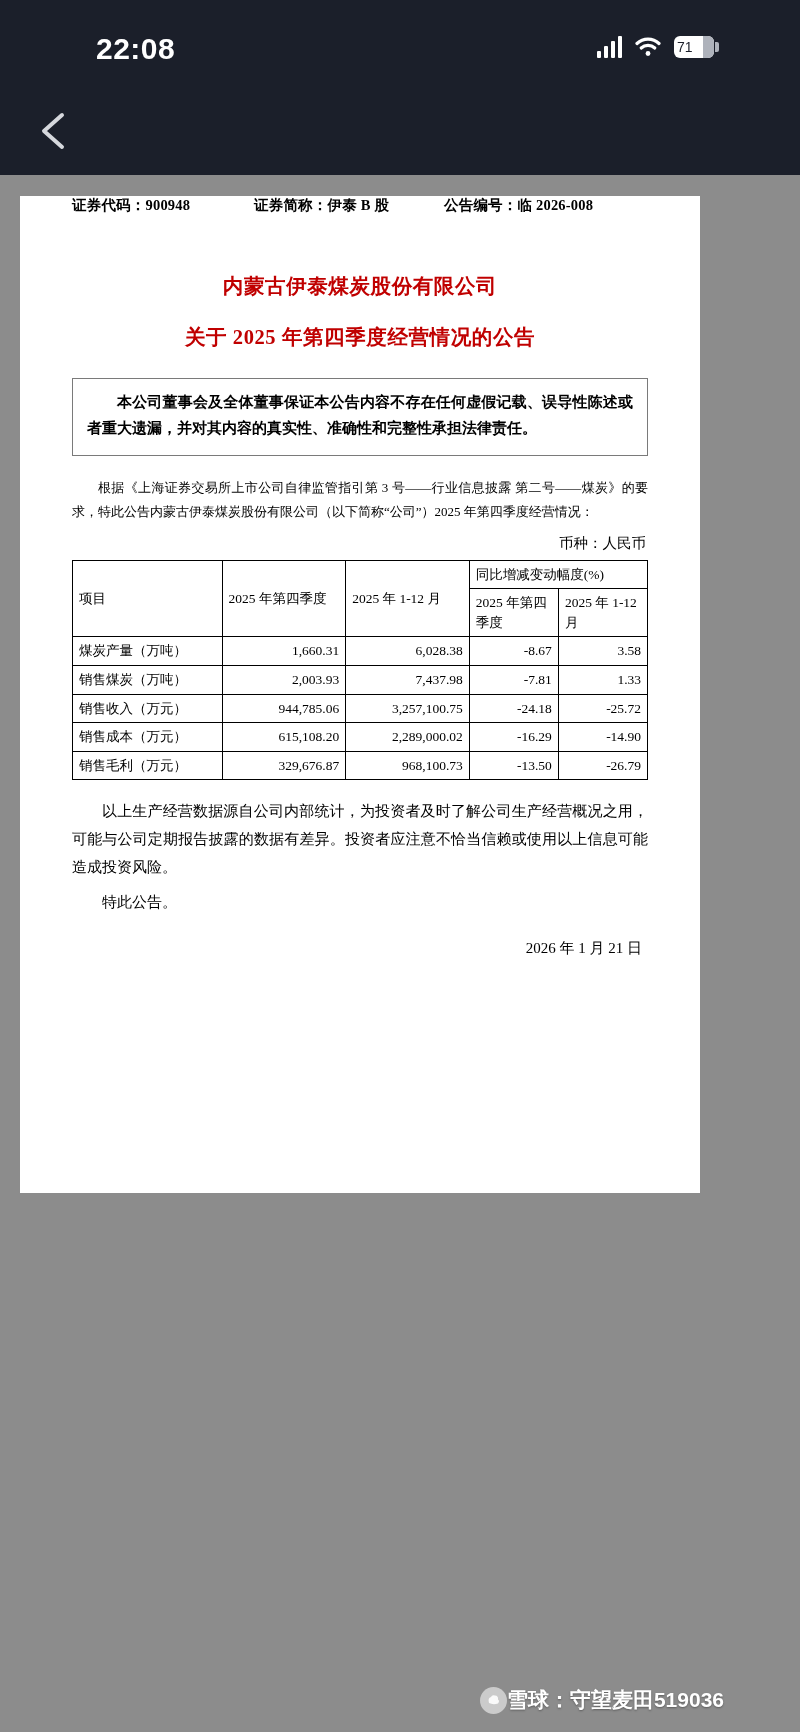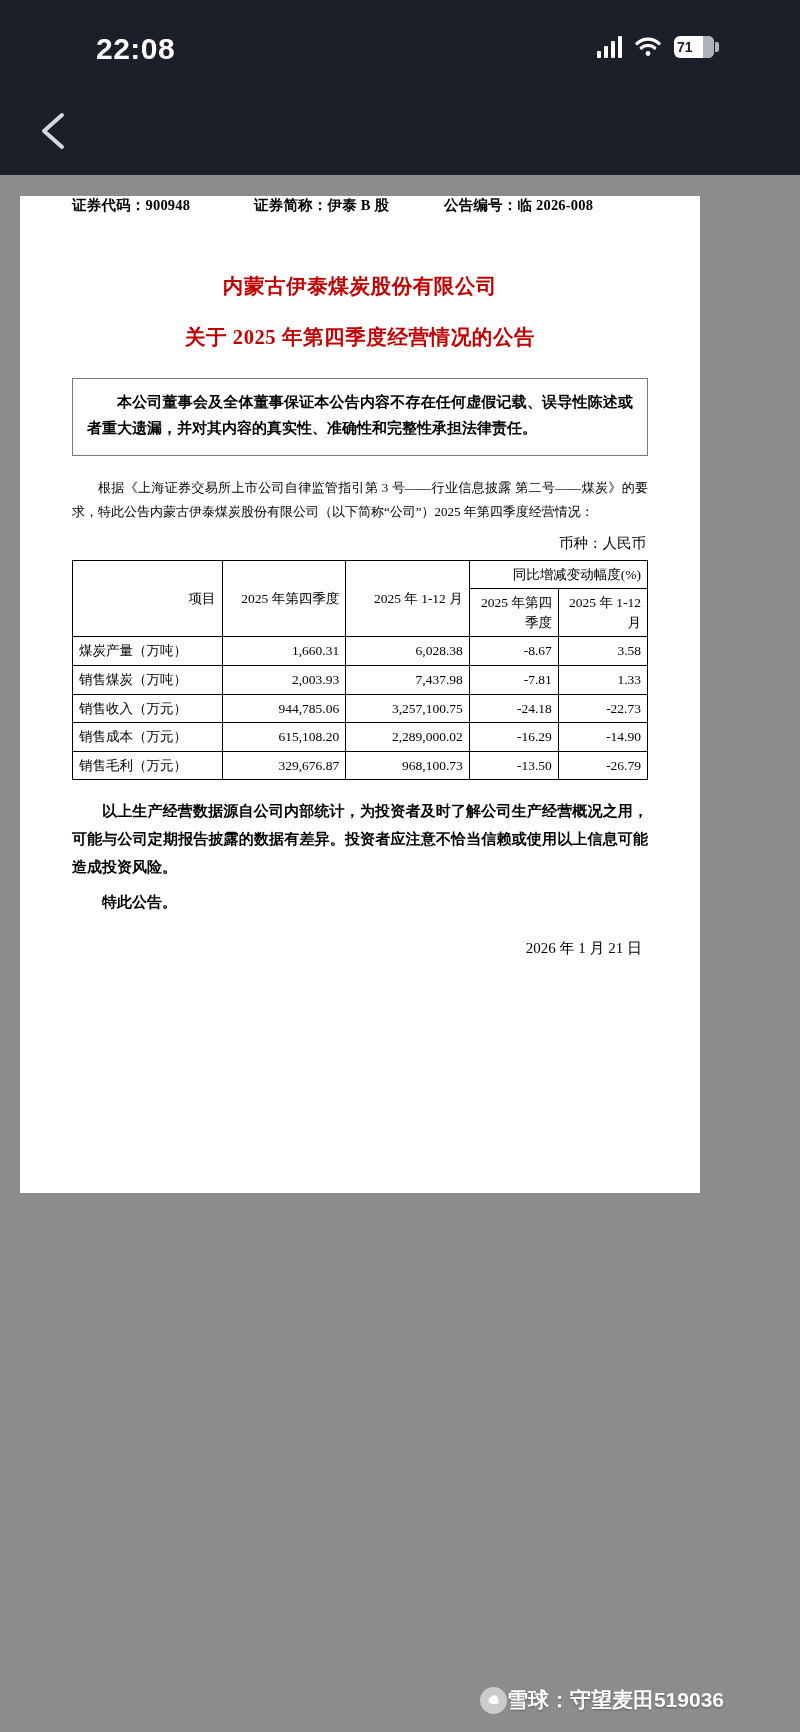--- a/index.html
+++ b/index.html
@@ -32,21 +32,21 @@
   .signal i:nth-child(3) { height: 17px; }
   .signal i:nth-child(4) { height: 22px; }
   .wifi { position: relative; width: 26px; height: 20px; }
   .battery {
     position: relative; width: 40px; height: 22px;
     border-radius: 6px; background: #fff; display: flex;
     align-items: center; justify-content: flex-start; padding-left: 3px;
   }
   .battery .lvl {
     font-family: "Liberation Sans", sans-serif;
-    font-size: 14px; font-weight: bold; color: #1b1f2a; line-height: 1;
+    font-size: 14px; font-weight: normal; color: #1b1f2a; line-height: 1;
   }
   .battery .cap {
     position: absolute; right: -5px; top: 6px; width: 4px; height: 10px;
     background: #aeb2bb; border-radius: 0 2px 2px 0;
   }
   .battery .shade {
     position: absolute; right: 0; top: 0; width: 11px; height: 22px;
     background: #aeb2bb; border-radius: 0 6px 6px 0;
   }
   .backbtn {
@@ -98,33 +98,33 @@
 
   
   table.fin {
     margin-top: 7px; border-collapse: collapse; width: 100%;
     font-size: 13.5px; table-layout: fixed;
   }
   table.fin th, table.fin td {
     border: 1px solid #000; padding: 4px 6px; line-height: 1.45;
     font-weight: normal;
   }
-  table.fin th { text-align: right; }
+  table.fin th { text-align: left; }
   .col-item { width: 26%; }
   .col-q    { width: 21.5%; }
   .col-y    { width: 21.5%; }
   .col-pq   { width: 15.5%; }
   .col-py   { width: 15.5%; }
   td.label  { text-align: left; padding-left: 5px; }
   td.num    { text-align: right; padding-right: 7px; }
   th.hdr-tall { height: 62px; vertical-align: middle; }
 
   .footpara {
     margin-top: 18px; font-size: 15px; line-height: 1.85;
-    text-align: justify; text-indent: 2em; font-weight: bold;
+    text-align: justify; text-indent: 2em;
   }
   .footpara.short { margin-top: 8px; }
 
   .sign {
     margin-top: 18px; text-align: right; font-size: 15px;
     line-height: 1.75; padding-right: 6px;
   }
 
   
   .watermark {
@@ -227,21 +227,21 @@
             <td class="num">2,003.93</td>
             <td class="num">7,437.98</td>
             <td class="num">-7.81</td>
             <td class="num">1.33</td>
           </tr>
           <tr>
             <td class="label">销售收入（万元）</td>
             <td class="num">944,785.06</td>
             <td class="num">3,257,100.75</td>
             <td class="num">-24.18</td>
-            <td class="num">-22.73</td>
+            <td class="num">-25.72</td>
           </tr>
           <tr>
             <td class="label">销售成本（万元）</td>
             <td class="num">615,108.20</td>
             <td class="num">2,289,000.02</td>
             <td class="num">-16.29</td>
             <td class="num">-14.90</td>
           </tr>
           <tr>
             <td class="label">销售毛利（万元）</td>

